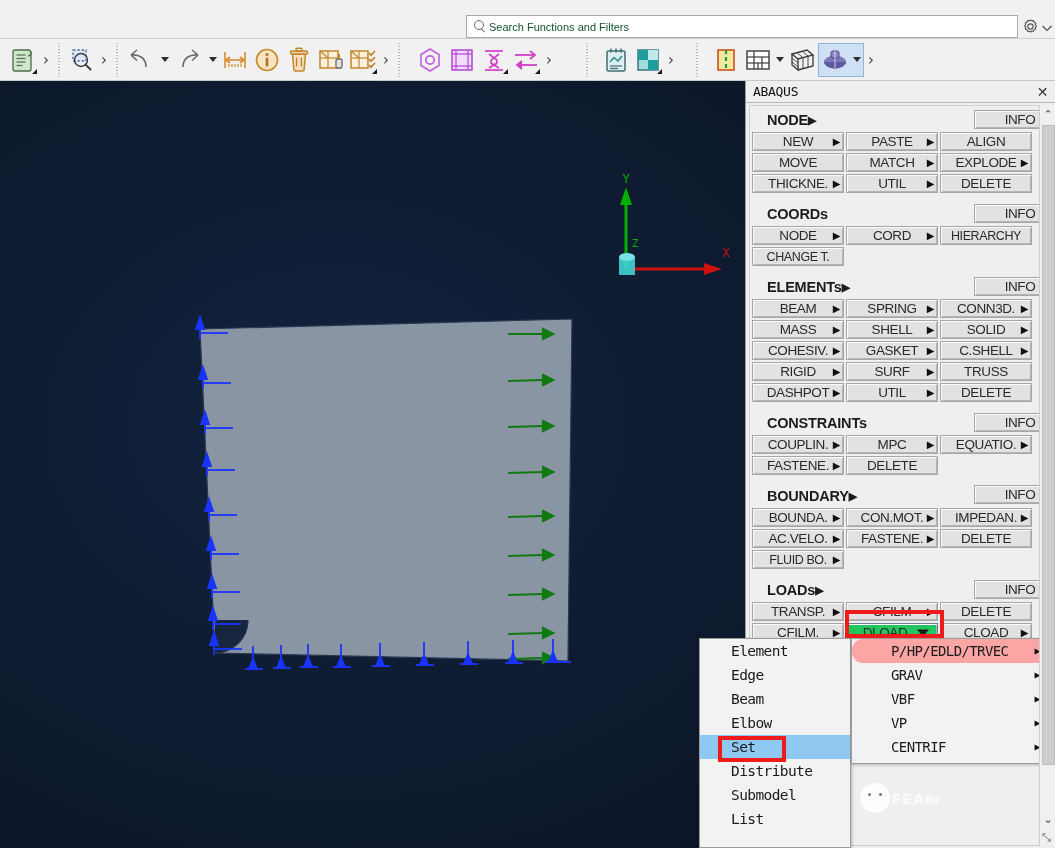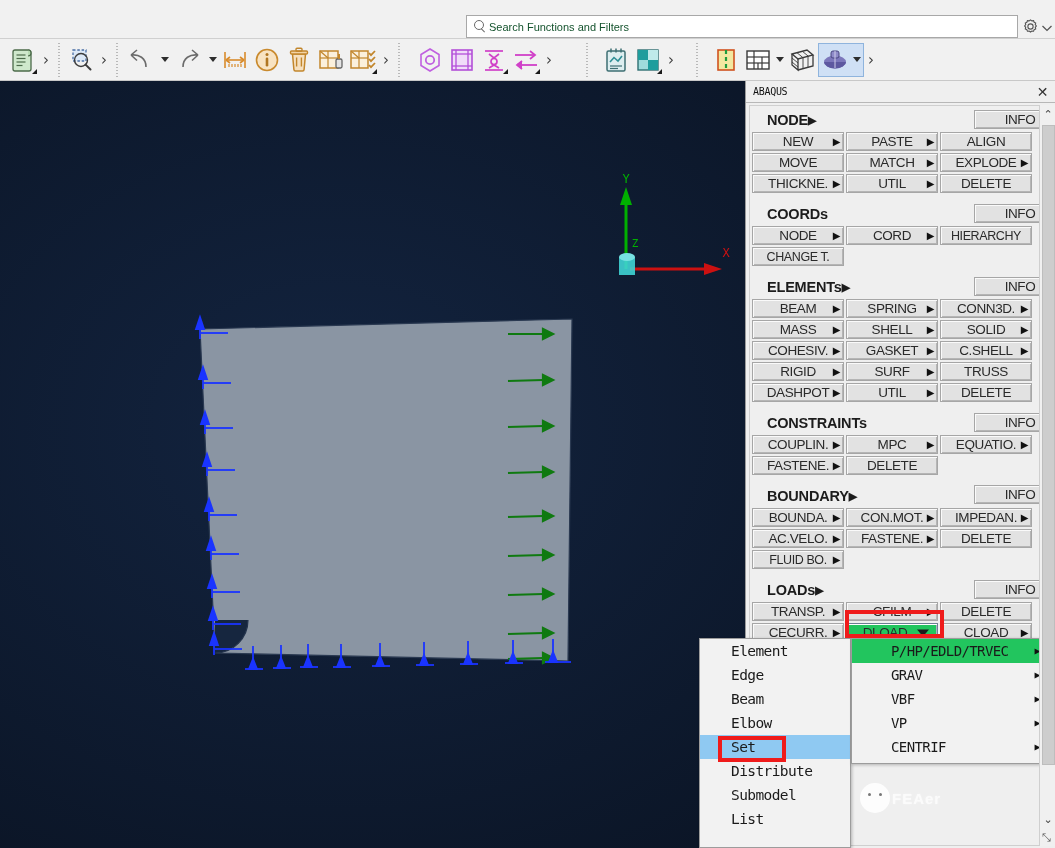--- a/index.html
+++ b/index.html
@@ -93,21 +93,21 @@
     position:absolute; left:745px; top:81px; width:310px; height:767px;
     background:#efefef;
     border-left:1px solid #9b9b9b;
   }
   #rpanel-title {
     position:absolute; left:0; top:0; width:310px; height:22px;
     background:#efefef; border-bottom:1px solid #b7b7b7;
     display:flex; align-items:center;
   }
   #rpanel-title .t {
-    font-family:"DejaVu Sans Mono", monospace; font-size:10px; color:#111;
+    font-family:"DejaVu Sans Mono", monospace; font-size:13px; color:#111;
     margin-left:7px; letter-spacing:-0.3px;
   }
   #rpanel-close {
     position:absolute; right:6px; top:3px; width:15px; height:15px;
     font-family:"DejaVu Sans",sans-serif; font-size:14px; color:#333;
     display:flex; align-items:center; justify-content:center; line-height:1;
   }
   #rpanel-body {
     position:absolute; left:3px; top:24px; width:320px; height:741px;
     background:#efefef; border:1px solid #cfcfcf;
@@ -171,21 +171,21 @@
   #menu2 {
     position:absolute; left:851px; top:638px; width:204px; height:126px;
     background:#f2f2f2; border:1px solid #9c9c9c; z-index:30;
     box-shadow:1px 1px 3px rgba(0,0,0,.25);
   }
   #menu2 .mi {
     height:24px; display:flex; align-items:center; padding-left:39px;
     font-family:"DejaVu Sans Mono", monospace; font-size:14px; color:#1a1a1a;
     letter-spacing:-0.6px; position:relative;
   }
-  #menu2 .mi.sel { background:#22c55e; }
+  #menu2 .mi.sel { background:#fca5a5;border-radius:11px; }
   #menu2 .mi .sub {
     position:absolute; right:14px; top:50%; transform:translateY(-50%);
     font-size:10px; color:#111; line-height:1;
   }
 
   
   #rscroll {
     position:absolute; right:0px; top:24px; width:16px; height:741px;
     background:#f0f0f0; border-left:1px solid #cfcfcf;
     z-index:35;
@@ -913,21 +913,21 @@
           <div class="btn">
             <span>CFILM</span>
             <span class="arr">▶</span>
           </div>
           <div class="btn">
             <span>DELETE</span>
           </div>
         </div>
         <div class="row">
           <div class="btn">
-            <span>CECURR.</span>
+            <span>CFILM.</span>
             <span class="arr">▶</span>
           </div>
           <div class="btn dload-active">
             <span style="margin-right: 14px;">DLOAD</span>
             <span class="dd-tri"></span>
           </div>
           <div class="btn">
             <span>CLOAD</span>
             <span class="arr">▶</span>
           </div>

